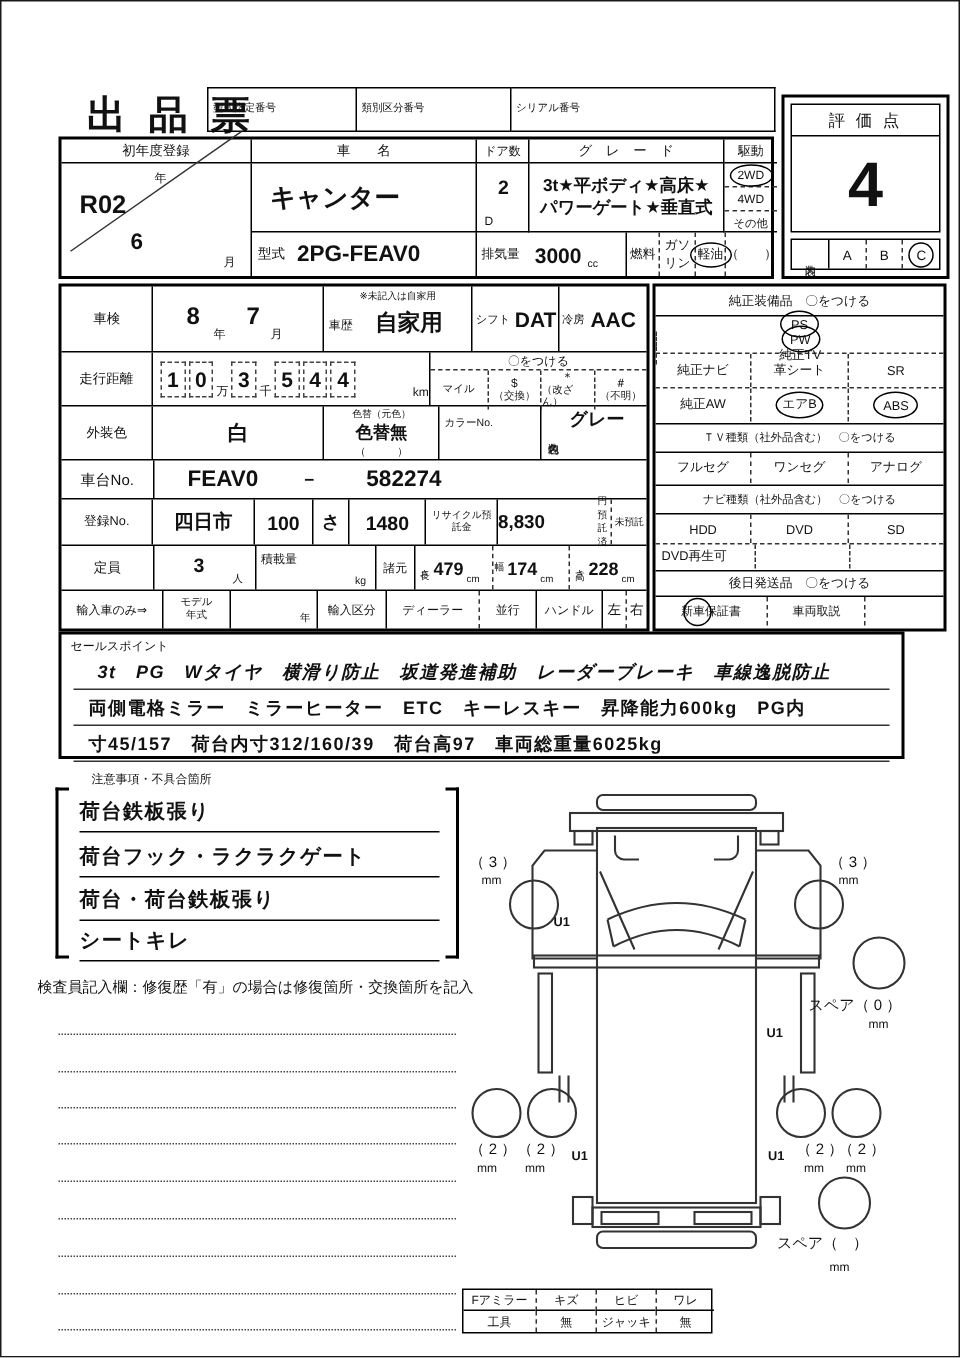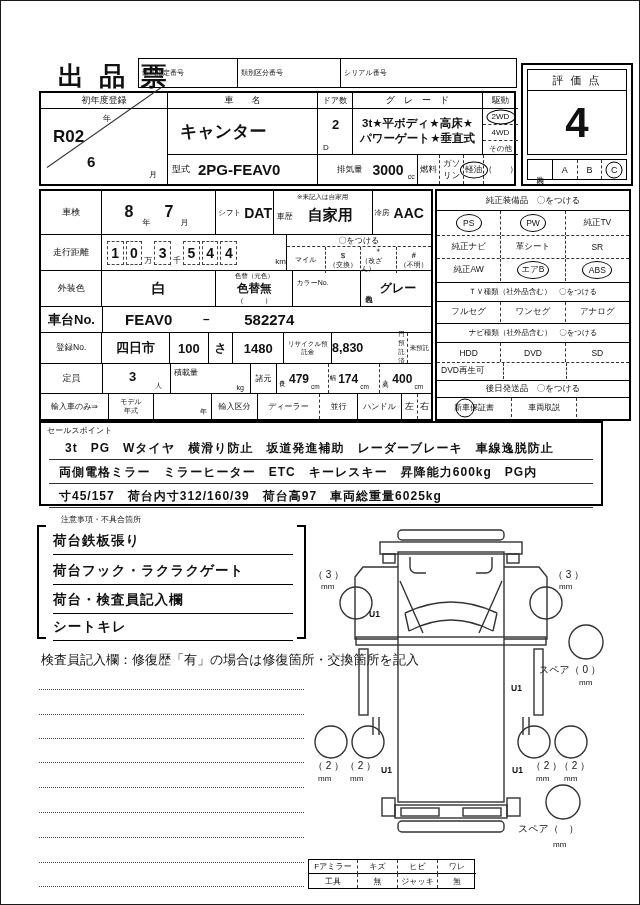--- a/index.html
+++ b/index.html
@@ -88,21 +88,21 @@
         <span class="mark" style="width:27px;height:13px;"></span>
       </div>
       <div class="cen" style="height:15px;border-bottom:1px dashed #333;font-size:8px;">4WD</div>
       <div class="cen" style="height:15px;font-size:7.5px;">その他</div>
     </div>
     <div class="c br" style="left:127px;top:62px;width:150px;height:29px;display:flex;align-items:center;">
       <span style="font-size:9px;margin-left:4px;">型式</span>
       <span class="bold" style="font-size:15px;margin-left:8px;">2PG-FEAV0</span>
     </div>
     <div class="c br" style="left:277px;top:62px;width:100px;height:29px;display:flex;align-items:center;">
-      <span style="font-size:8.5px;margin-left:19px;font-family:Liberation Serif, serif;">排気量</span>
+      <span style="font-size:8.5px;margin-left:3px;font-family:Liberation Serif, serif;">排気量</span>
       <span class="bold" style="font-size:14px;margin-left:10px;">3000</span>
       <span style="font-size:7px;margin-left:4px;align-self:flex-end;margin-bottom:4px;">cc</span>
     </div>
     <div class="c" style="left:377px;top:62px;width:100px;height:29px;display:flex;align-items:stretch;">
       <span class="cen" style="font-size:8.5px;padding:0 2px;">燃料</span>
       <span class="cen" style="font-size:8.5px;flex:1;border-left:1px dashed #333;">ガソリン</span>
       <span class="cen" style="font-size:8.5px;flex:0.8;border-left:1px dashed #333;position:relative;">
         <span>軽油</span>
         <span class="mark" style="width:26px;height:15px;"></span>
       </span>
@@ -129,28 +129,28 @@
   <div class="abs box2" style="left:38px;top:188px;width:394px;height:232px;display:flex;flex-direction:column;">
 
     <div class="drow" style="height:44px;">
       <div class="br cen lblf" style="width:62px;">車検</div>
       <div class="br" style="width:115px;position:relative;">
         <span class="abs bold" style="left:22px;top:12px;font-size:16px;">8</span>
         <span class="abs" style="left:40px;top:26px;font-size:8px;">年</span>
         <span class="abs bold" style="left:62px;top:12px;font-size:16px;">7</span>
         <span class="abs" style="left:78px;top:26px;font-size:8px;">月</span>
       </div>
-      <div class="br" style="width:58px;display:flex;align-items:center;">
-        <span style="font-size:7.5px;margin-left:2px;">シフト</span>
-        <span class="bold" style="font-size:14px;margin-left:3px;">DAT</span>
-      </div>
       <div class="br" style="width:100px;position:relative;">
         <div class="abs" style="left:0;top:2px;width:100%;text-align:center;font-size:6.5px;">※未記入は自家用</div>
         <span class="abs" style="left:3px;top:20px;font-size:8px;">車歴</span>
         <span class="abs bold" style="left:34px;top:15px;font-size:15px;">自家用</span>
+      </div>
+      <div class="br" style="width:58px;display:flex;align-items:center;">
+        <span style="font-size:7.5px;margin-left:2px;">シフト</span>
+        <span class="bold" style="font-size:14px;margin-left:3px;">DAT</span>
       </div>
       <div style="width:59px;display:flex;align-items:center;">
         <span style="font-size:7.5px;margin-left:2px;">冷房</span>
         <span class="bold" style="font-size:14px;margin-left:4px;">AAC</span>
       </div>
     </div>
 
     <div class="drow" style="height:36px;">
       <div class="br cen lblf" style="width:62px;">走行距離</div>
       <div class="br" style="width:185px;display:flex;align-items:center;padding-left:5px;gap:2px;">
@@ -190,28 +190,28 @@
       <div class="br cen lblf" style="width:62px;">外装色</div>
       <div class="br cen bold" style="width:115px;font-size:14px;">白</div>
       <div class="br" style="width:78px;text-align:center;">
         <div style="font-size:6.5px;margin-top:1px;">色替（元色）</div>
         <div class="bold" style="font-size:11.5px;">色替無</div>
         <div style="font-size:7px;">（　　　）</div>
       </div>
       <div class="br" style="width:68px;">
         <span style="font-size:7px;margin:2px 0 0 3px;display:inline-block;">カラーNo.</span>
       </div>
-      <div style="width:71px;display:flex;align-items:center;">
+      <div style="width:71px;display:flex;align-items:flex-start;">
         <span class="v2" style="width:16px;height:100%;">内装色</span>
         <span class="bold" style="font-size:12px;margin-left:3px;">グレー</span>
       </div>
     </div>
 
     <div class="drow" style="height:26px;">
-      <div class="br cen" style="width:62px;font-size:13px;font-weight:bold;">車台No.</div>
+      <div class="br cen" style="width:62px;font-size:10px;">車台No.</div>
       <div style="flex:1;display:flex;align-items:center;">
         <span class="bold" style="font-size:15px;margin-left:22px;">FEAV0</span>
         <span class="bold" style="font-size:12px;margin-left:28px;">－</span>
         <span class="bold" style="font-size:15px;margin-left:32px;">582274</span>
       </div>
     </div>
 
     <div class="drow" style="height:31px;">
       <div class="br cen" style="width:62px;font-size:8.5px;">登録No.</div>
       <div class="br cen bold" style="width:68px;font-size:13px;">四日市</div>
@@ -243,21 +243,21 @@
           <span class="bold" style="font-size:12px;margin-left:2px;">479</span>
           <span style="font-size:6.5px;align-self:flex-end;margin:0 0 3px 2px;">cm</span>
         </div>
         <div style="flex:1;display:flex;align-items:center;border-left:1px dashed #333;">
           <span style="font-size:6.5px;margin-left:1px;">幅</span>
           <span class="bold" style="font-size:12px;margin-left:2px;">174</span>
           <span style="font-size:6.5px;align-self:flex-end;margin:0 0 3px 2px;">cm</span>
         </div>
         <div style="flex:1;display:flex;align-items:center;border-left:1px dashed #333;">
           <span class="v2" style="width:10px;height:100%;font-size:6.5px;">高さ</span>
-          <span class="bold" style="font-size:12px;margin-left:2px;">400</span>
+          <span class="bold" style="font-size:12px;margin-left:2px;">228</span>
           <span style="font-size:6.5px;align-self:flex-end;margin:0 0 3px 2px;">cm</span>
         </div>
       </div>
     </div>
 
     <div class="drow" style="height:25px;border-bottom:none;">
       <div class="br cen" style="width:68px;font-size:8px;">輸入車のみ⇒</div>
       <div class="br cen" style="width:45px;font-size:7px;flex-direction:column;line-height:1.2;">
         <span>モデル</span>
         <span>年式</span>
@@ -270,21 +270,21 @@
       <div class="br cen" style="width:38px;font-size:8px;">並行</div>
       <div class="br cen" style="width:44px;font-size:8px;">ハンドル</div>
       <div class="cen" style="width:16px;font-size:9px;border-right:1px dashed #333;">左</div>
       <div class="cen" style="flex:1;font-size:9px;">右</div>
     </div>
   </div>
 
   <div class="abs box2" style="left:434px;top:188px;width:196px;height:232px;display:flex;flex-direction:column;">
     <div class="eq-sec" style="height:92px;">
       <div class="eq-title" style="height:20px;">純正装備品　〇をつける</div>
-      <div class="eq-row" style="height:24px;">
+      <div class="eq-row" style="height:24px;flex-direction:column;">
         <div>
             <span>PS</span>
             <span class="mark" style="width:24px;height:16px;"></span>
           </div>
         <div>
             <span>PW</span>
             <span class="mark" style="width:24px;height:16px;"></span>
           </div>
         <div>
             <span>純正TV</span>
@@ -360,33 +360,33 @@
         <div>
             <span style="font-size:8px;">車両取説</span>
           </div>
         <div style="flex:0.8;"></div>
       </div>
     </div>
   </div>
 
   <div class="abs box2" style="left:38px;top:420px;width:564px;height:85px;">
     <div style="font-size:8px;margin:2px 0 0 6px;">セールスポイント</div>
-    <div class="sales-line" style="padding-left:16px;">3t　PG　Wタイヤ　横滑り防止　坂道発進補助　レーダーブレーキ　車線逸脱防止</div>
+    <div class="sales-line" style="padding-left:16px;font-style:italic;">3t　PG　Wタイヤ　横滑り防止　坂道発進補助　レーダーブレーキ　車線逸脱防止</div>
     <div class="sales-line">両側電格ミラー　ミラーヒーター　ETC　キーレスキー　昇降能力600kg　PG内</div>
     <div class="sales-line">寸45/157　荷台内寸312/160/39　荷台高97　車両総重量6025kg</div>
   </div>
 
   <div class="abs" style="left:60px;top:513px;font-size:8px;">注意事項・不具合箇所</div>
   <div class="abs" style="left:36px;top:524px;width:9px;height:114px;border:2px solid #000;border-right:none;"></div>
   <div class="abs" style="left:296px;top:524px;width:9px;height:114px;border:2px solid #000;border-left:none;"></div>
   <div class="note-item" style="top:531px;">荷台鉄板張り</div>
   <div class="note-item" style="top:561px;">荷台フック・ラクラクゲート</div>
-  <div class="note-item" style="top:590px;">荷台・検査員記入欄</div>
+  <div class="note-item" style="top:590px;">荷台・荷台鉄板張り</div>
   <div class="note-item" style="top:617px;">シートキレ</div>
-  <div class="abs" style="left:40px;top:650px;font-size:13px;">検査員記入欄：修復歴「有」の場合は修復箇所・交換箇所を記入</div>
+  <div class="abs" style="left:24px;top:650px;font-size:10px;">検査員記入欄：修復歴「有」の場合は修復箇所・交換箇所を記入</div>
 
   <div>
     <div class="dotline" style="top:687px;"></div>
     <div class="dotline" style="top:712px;"></div>
     <div class="dotline" style="top:736px;"></div>
     <div class="dotline" style="top:760px;"></div>
     <div class="dotline" style="top:785px;"></div>
     <div class="dotline" style="top:810px;"></div>
     <div class="dotline" style="top:835px;"></div>
     <div class="dotline" style="top:860px;"></div>

